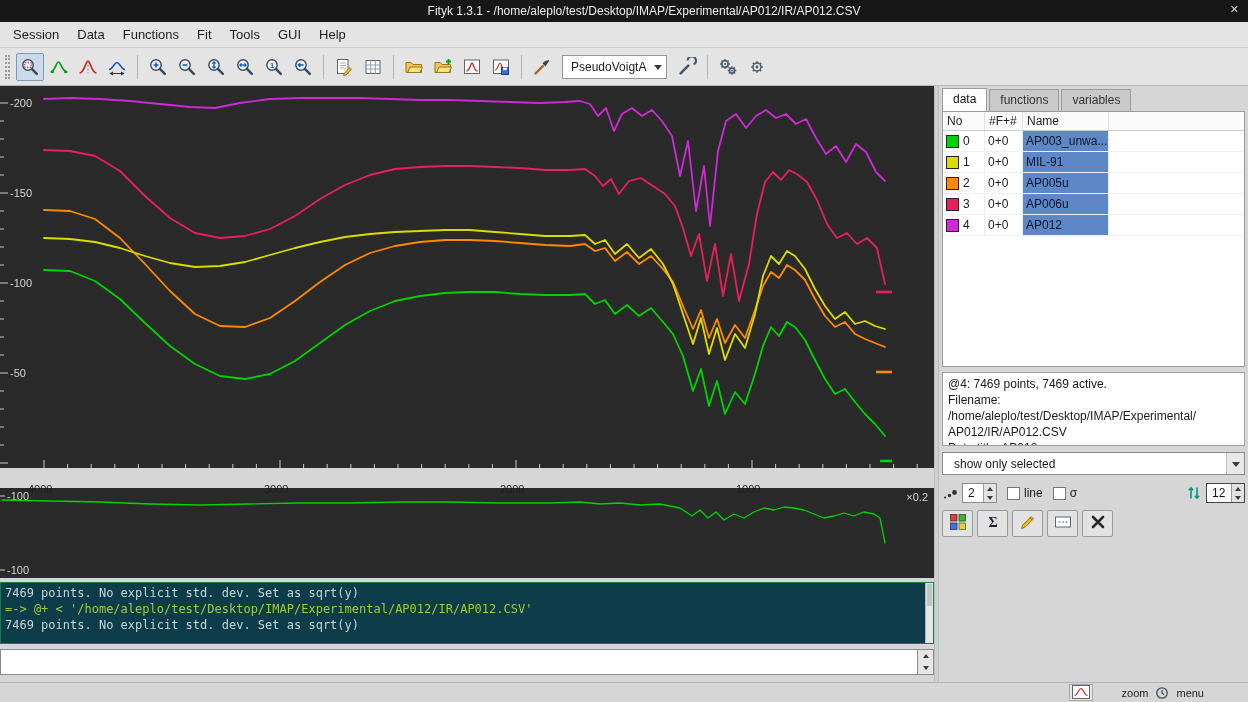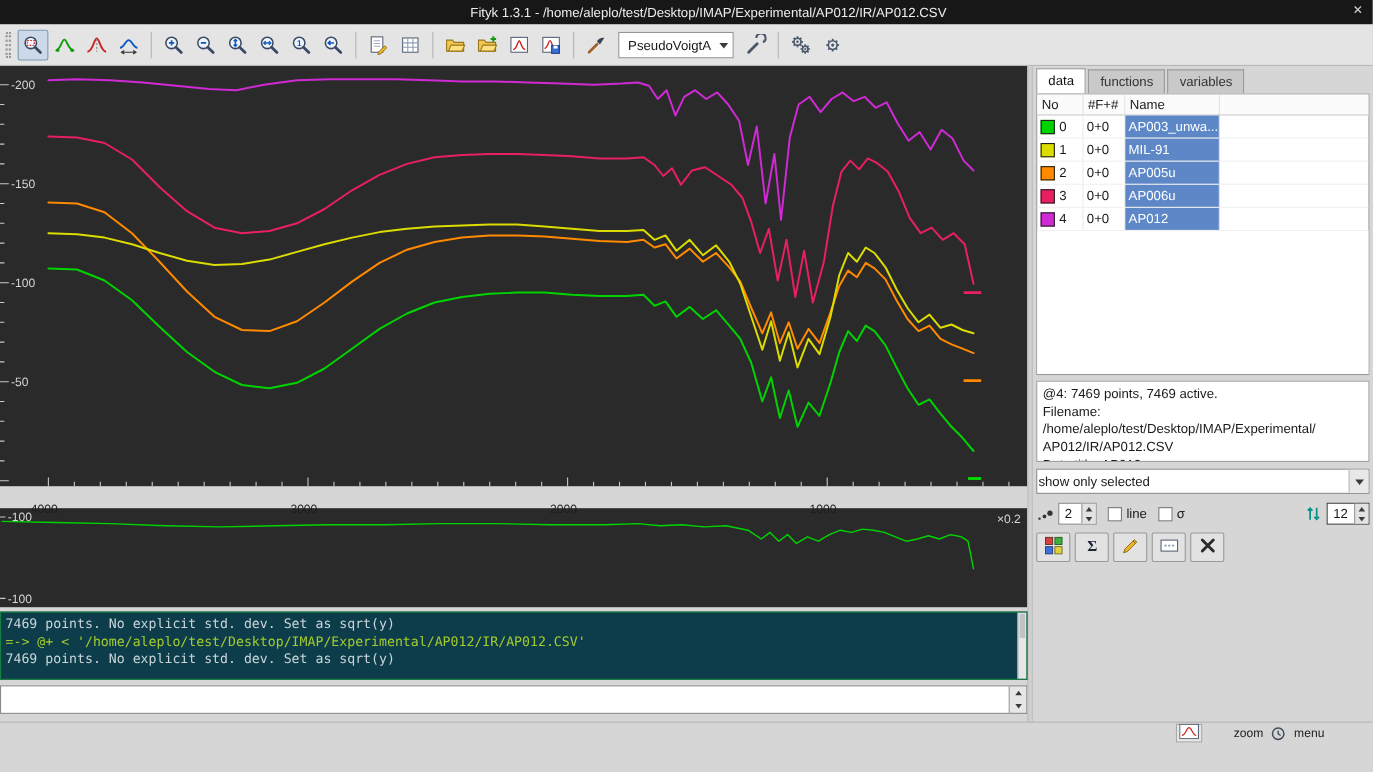--- a/index.html
+++ b/index.html
@@ -62,29 +62,29 @@
 
   
   .data-table{height:256px;background:#ffffff;border:1px solid #999999;display:flex;flex-direction:column;flex:0 0 auto;}
   .table-header{display:flex;height:19px;background:#fbfbfb;border-bottom:1px solid #cccccc;}
   .th{font-size:12px;color:#222;padding:2px 4px;border-right:1px solid #e2e2e2;}
   .trow{display:flex;height:21px;border-bottom:1px solid #f0f0f0;}
   .td{font-size:12px;display:flex;align-items:center;padding:0 3px;border-right:1px solid #ececec;}
   .col0{width:42px;}
   .col1{width:38px;}
   .col2{width:86px;}
-  .td.selected{background:#5d87c6;color:#ffffff;}
+  .td.selected{background:#5d87c6;color:#0f172a;}
   .swatch{width:13px;height:13px;border:1px solid #222;display:inline-block;margin-right:4px;flex:0 0 auto;}
   .table-filler{flex:1;background:#ffffff;}
 
   
   .info-panel{height:74px;margin-top:5px;background:#ffffff;border:1px solid #a0a0a0;padding:3px 5px;font-size:12px;line-height:16px;overflow:hidden;flex:0 0 auto;}
 
   
-  .filter-combo{height:23px;margin-top:6px;background:#ffffff;border:1px solid #8a8a8a;display:flex;align-items:center;font-size:12px;padding-left:1px;flex:0 0 auto;}
+  .filter-combo{height:23px;margin-top:6px;background:#ffffff;border:1px solid #8a8a8a;display:flex;align-items:center;font-size:12px;padding-left:11px;flex:0 0 auto;}
   .filter-combo .combo-btn{margin-left:auto;width:18px;height:100%;background:#e8e8e8;border-left:1px solid #bbb;display:flex;align-items:center;justify-content:center;}
   .filter-combo .combo-btn i{width:0;height:0;border:4px solid transparent;border-top:5px solid #3a3a3a;margin-top:5px;}
 
   
   .controls-row{height:24px;margin-top:6px;display:flex;align-items:center;gap:4px;font-size:12px;flex:0 0 auto;}
   .ctl-icon{display:flex;align-items:center;}
   .mini-spin{display:flex;height:20px;border:1px solid #8a8a8a;background:#ffffff;}
   .mini-spin-val{width:20px;display:flex;align-items:center;padding-left:5px;font-size:12px;}
   .mini-arrows{width:13px;display:flex;flex-direction:column;align-items:center;justify-content:space-around;background:#e2e2e2;border-left:1px solid #9a9a9a;}
   .mini-arrows .ar-up{border-bottom-width:4px;border-left-width:3px;border-right-width:3px;}
@@ -107,20 +107,29 @@
 </head>
 <body>
 
 <div class="window">
 
   <div class="titlebar">
     <span>Fityk 1.3.1 - /home/aleplo/test/Desktop/IMAP/Experimental/AP012/IR/AP012.CSV</span>
     <span class="close">✕</span>
   </div>
 
+  <div class="menubar" id="menubar">
+      <span class="menu-item">Session</span>
+      <span class="menu-item">Data</span>
+      <span class="menu-item">Functions</span>
+      <span class="menu-item">Fit</span>
+      <span class="menu-item">Tools</span>
+      <span class="menu-item">GUI</span>
+      <span class="menu-item">Help</span>
+    </div>
 
   <div class="toolbar" id="toolbar">
     <div class="tb-handle"></div>
   <div class="tb-btn pressed">
         <span>
           <svg width="20" height="20" viewBox="0 0 20 20">
             <circle cx="8" cy="8" r="5.2" fill="#eef3fb" stroke="#3a4a61" stroke-width="1.4"></circle>
             <line x1="11.9" y1="11.9" x2="16.8" y2="16.8" stroke="#3a4a61" stroke-width="2.5" stroke-linecap="round"></line>
             <rect x="4.8" y="5.8" width="6.4" height="4.4" fill="none" stroke="#cc3333" stroke-width="1.1" stroke-dasharray="1.6 1.1"></rect>
           </svg>

